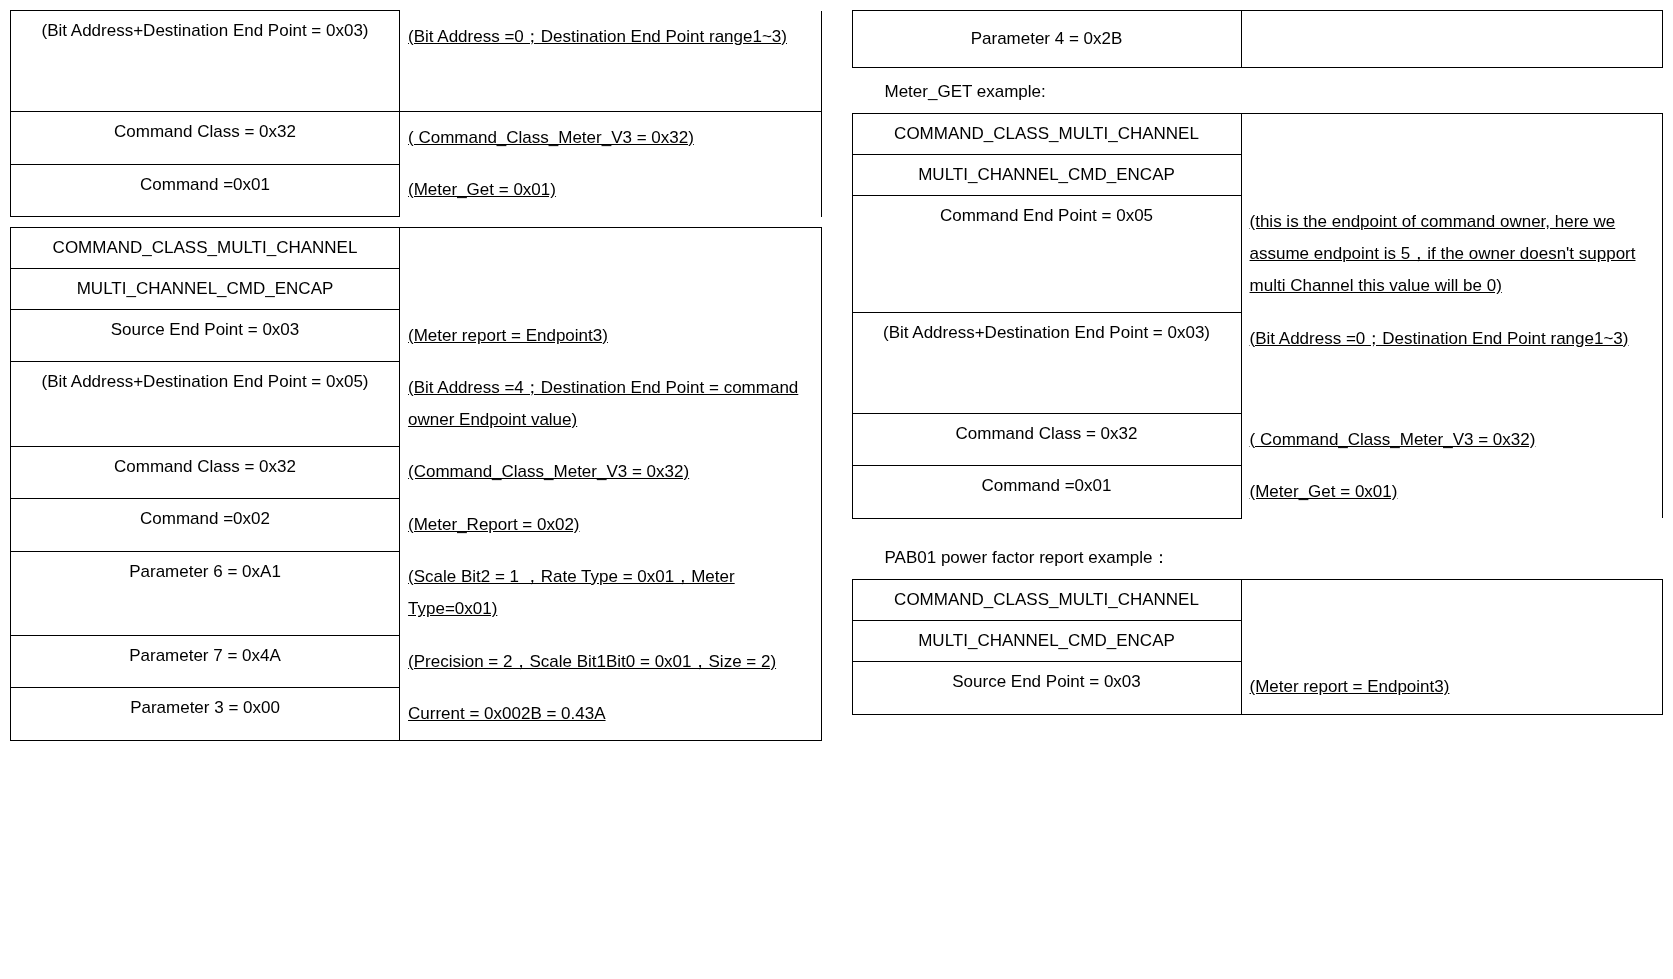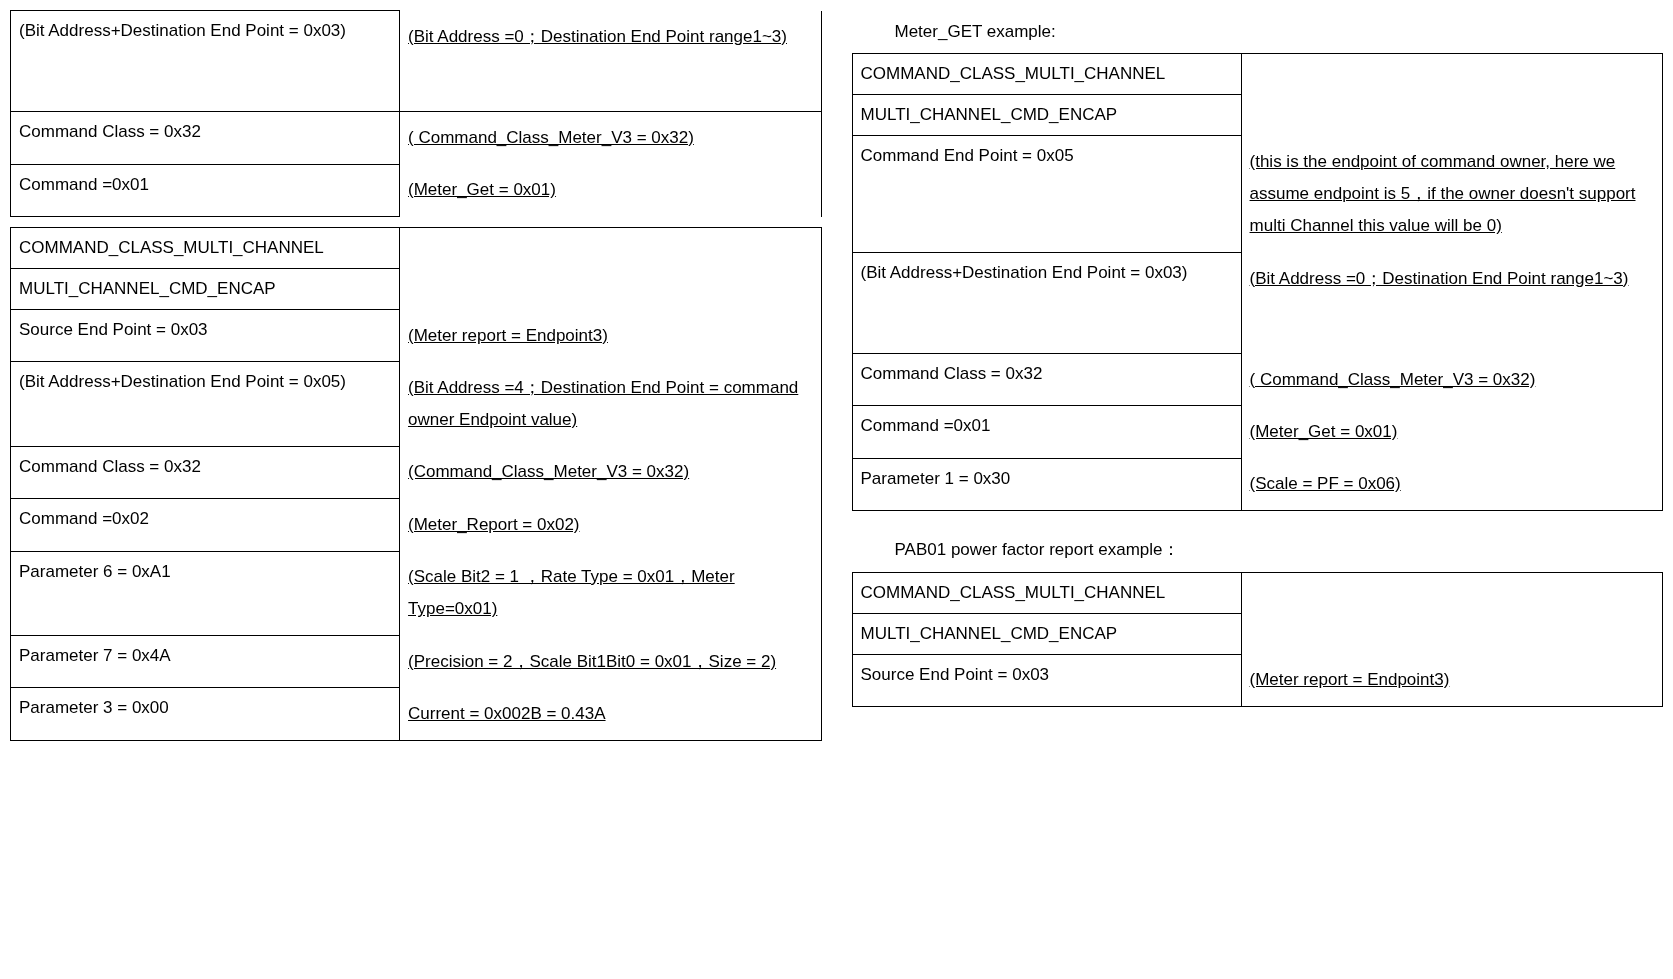--- a/index.html
+++ b/index.html
@@ -32,30 +32,30 @@
     border-bottom: none;
   }
   .tbl td.explain-last {
     border-top: none;
   }
   .tbl td.explain-mid {
     border-top: none;
     border-bottom: none;
   }
   .tbl td.cmd {
-    text-align: left;
+    text-align: center;
     width: 48%;
   }
   .tbl td.exp {
     width: 52%;
     line-height: 1.9;
     text-decoration: underline;
   }
   .caption {
-    margin: 25px 0 8px 11px;
+    margin: 25px 0 8px 1px;
     line-height: 1.6;
     padding-left: 32px;
   }
   .heading {
     font-weight: bold;
     margin: 15px 0 8px 0;
   }
   .tallrow td {
     height: 80px;
   }
@@ -123,20 +123,28 @@
         <td class="cmd">Parameter 3 = 0x00</td>
         <td class="exp explain-last">Current = 0x002B = 0.43A</td>
       </tr>
     </tbody>
       </table>
 
   </div>
 
   <div class="col">
 
+    <table class="tbl">
+      <tbody>
+          <tr>
+        <td class="cmd" style="padding:18px 8px;">Parameter 4 = 0x2B</td>
+        <td class="exp"></td>
+      </tr>
+    </tbody>
+      </table>
 
 
     <div class="caption" style="margin-top:8px;">Meter_GET example:</div>
 
     <table class="tbl">
       <tbody>
           <tr>
         <td class="cmd">COMMAND_CLASS_MULTI_CHANNEL</td>
         <td class="exp explain-first"></td>
       </tr>
@@ -153,24 +161,20 @@
         <td class="exp explain-mid">(Bit Address =0；Destination End Point range1~3)</td>
       </tr>
       <tr>
         <td class="cmd">Command Class = 0x32</td>
         <td class="exp explain-mid">( Command_Class_Meter_V3 = 0x32)</td>
       </tr>
       <tr>
         <td class="cmd">Command =0x01</td>
         <td class="exp explain-mid">(Meter_Get = 0x01)</td>
       </tr>
-      <tr>
-        <td class="cmd">Parameter 1 = 0x30</td>
-        <td class="exp explain-last">(Scale = PF = 0x06)</td>
-      </tr>
     </tbody>
       </table>
 
     <div class="caption">PAB01 power factor report example：</div>
 
     <table class="tbl">
       <tbody>
           <tr>
         <td class="cmd">COMMAND_CLASS_MULTI_CHANNEL</td>
         <td class="exp explain-first"></td>

